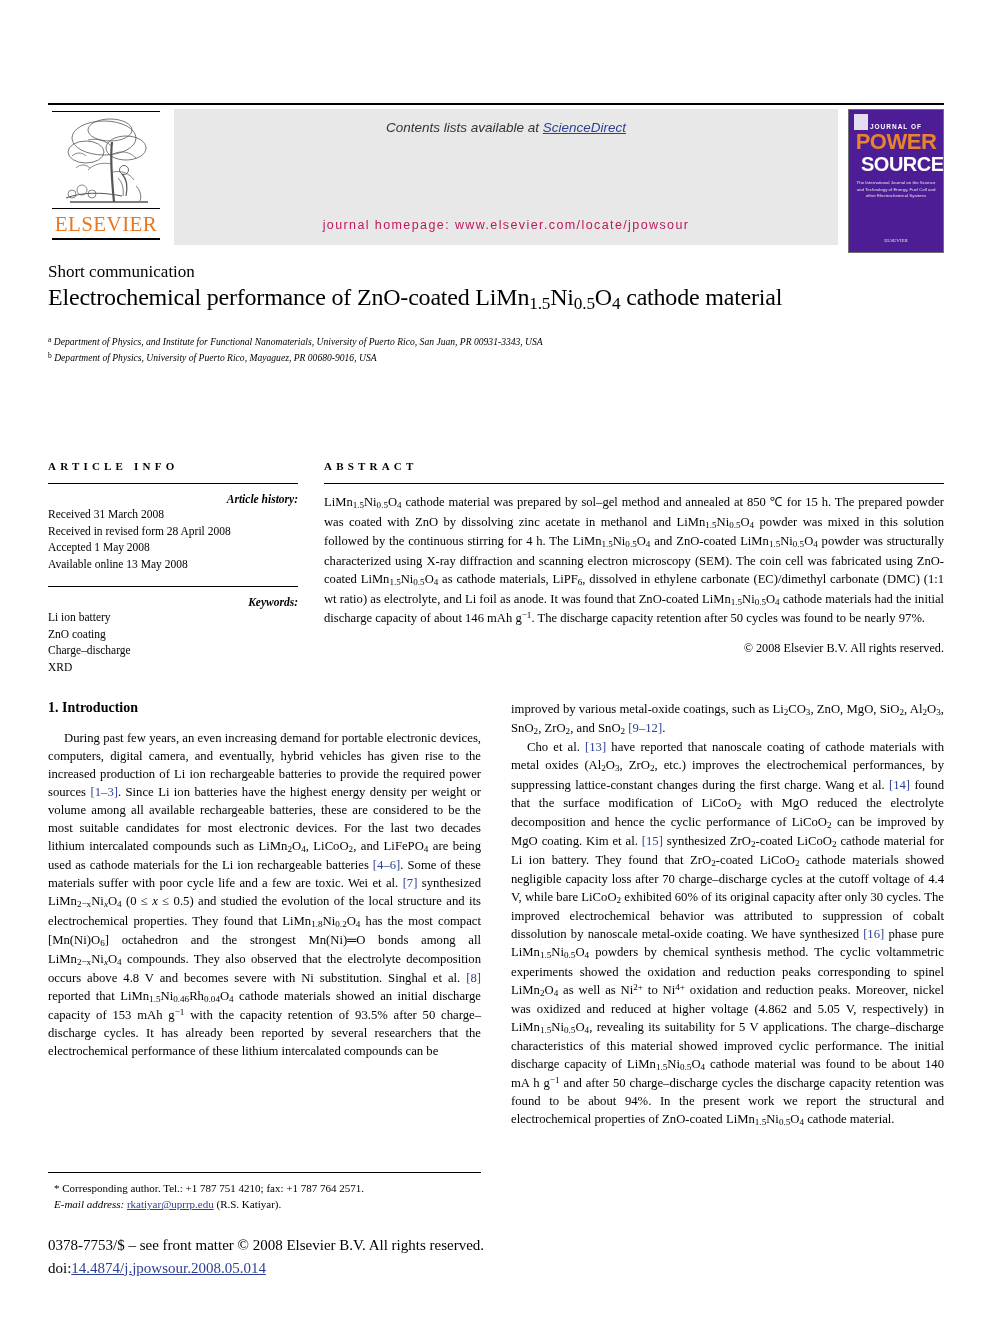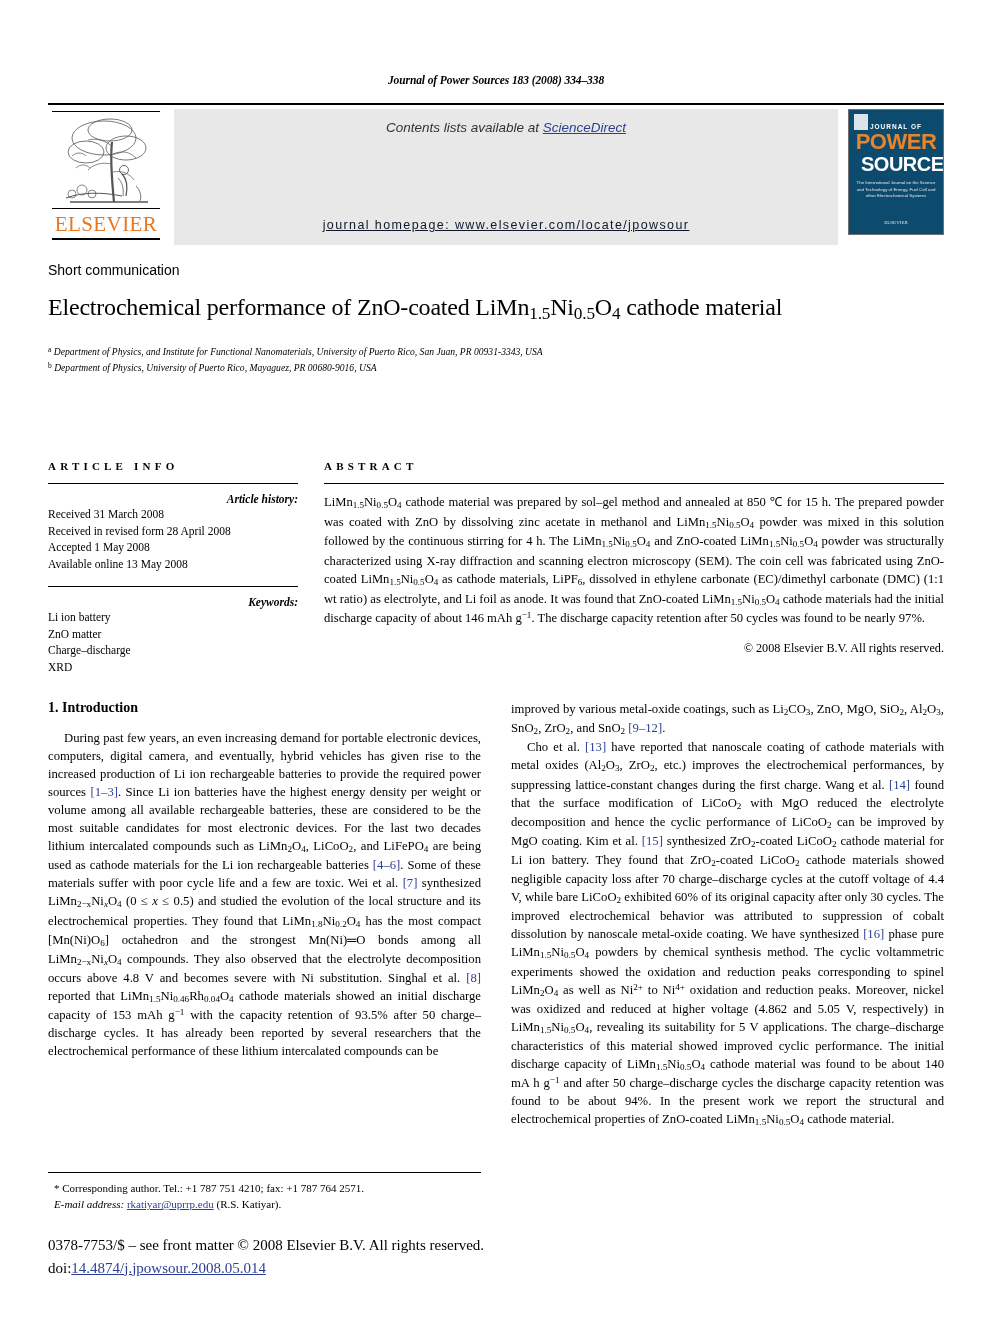--- a/index.html
+++ b/index.html
@@ -106,32 +106,31 @@
   }
   .journal-title {
     font-family: "Liberation Serif", serif;
     font-size: 33px;
     color: #111;
     letter-spacing: -0.2px;
   }
   .homepage-line {
     font-family: "Liberation Sans", sans-serif;
     font-size: 12.5px;
-    color: #0f172a;
+    color: #be185d;
     letter-spacing: 1.4px;
-    text-decoration: underline;
   }
 
   .cover-thumb {
     flex: 0 0 96px;
     width: 96px;
-    height: 126px;
+    height: 144px;
     align-self: flex-start;
     border: 1px solid #6f6f6f;
-    background: #0c4a6e;
+    background: #4c1d95;
     position: relative;
     box-sizing: border-box;
     overflow: hidden;
   }
   .cover-badge {
     position: absolute;
     top: 4px; left: 5px;
     width: 14px; height: 16px;
     background: #fff;
     opacity: .85;
@@ -187,23 +186,22 @@
   }
 
   
   .title-block {
     position: absolute;
     top: 262px;
     left: 48px;
     width: 896px;
   }
   .doctype {
-    font-family: Liberation Sans, sans-serif;
-    font-size: 14px;
-    margin-bottom: 14px;
+    font-family: Liberation Serif, serif;
+    font-size: 17px;
   }
   .paper-title {
     font-family: "Liberation Serif", serif;
     font-size: 24px;
     line-height: 1.28;
     margin: 0 0 19px 0;
     font-weight: normal;
     letter-spacing: -0.2px;
   }
   .authors {
@@ -333,21 +331,20 @@
   .doi-link { color: #2b3f96; }
 
   sub { font-size: .72em; vertical-align: -0.24em; }
   sup { font-size: .72em; vertical-align: 0.42em; }
 </style>
 </head>
 <body>
 
 <div class="page">
 
-  <div class="running-head">Journal of Power Sources 183 (2008) 334–338</div>
 
   <div class="masthead">
     <div class="masthead-inner">
 
       <div class="elsevier-logo">
         <div class="tree-box">
           <svg viewBox="0 0 108 96" width="108" height="96" aria-hidden="true">
             <g fill="none" stroke="#555" stroke-width="0.7">
               <path d="M62 90 C60 70 58 48 60 30" stroke-width="2.2"></path>
               <path d="M60 34 C52 28 44 26 36 28"></path>
@@ -414,21 +411,21 @@
       <div class="rule-top">
         <div class="info-sub">Article history:</div>
         <div class="info-line">Received 31 March 2008</div>
         <div class="info-line">Received in revised form 28 April 2008</div>
         <div class="info-line">Accepted 1 May 2008</div>
         <div class="info-line">Available online 13 May 2008</div>
       </div>
       <div class="kw-block rule-top">
         <div class="info-sub">Keywords:</div>
         <div class="info-line">Li ion battery</div>
-        <div class="info-line">ZnO matter</div>
+        <div class="info-line">ZnO coating</div>
         <div class="info-line">Charge–discharge</div>
         <div class="info-line">XRD</div>
       </div>
     </div>
 
     <div class="col-gap"></div>
 
     <div class="col-abs">
       <div class="sec-head">ABSTRACT</div>
       <div class="rule-top">

